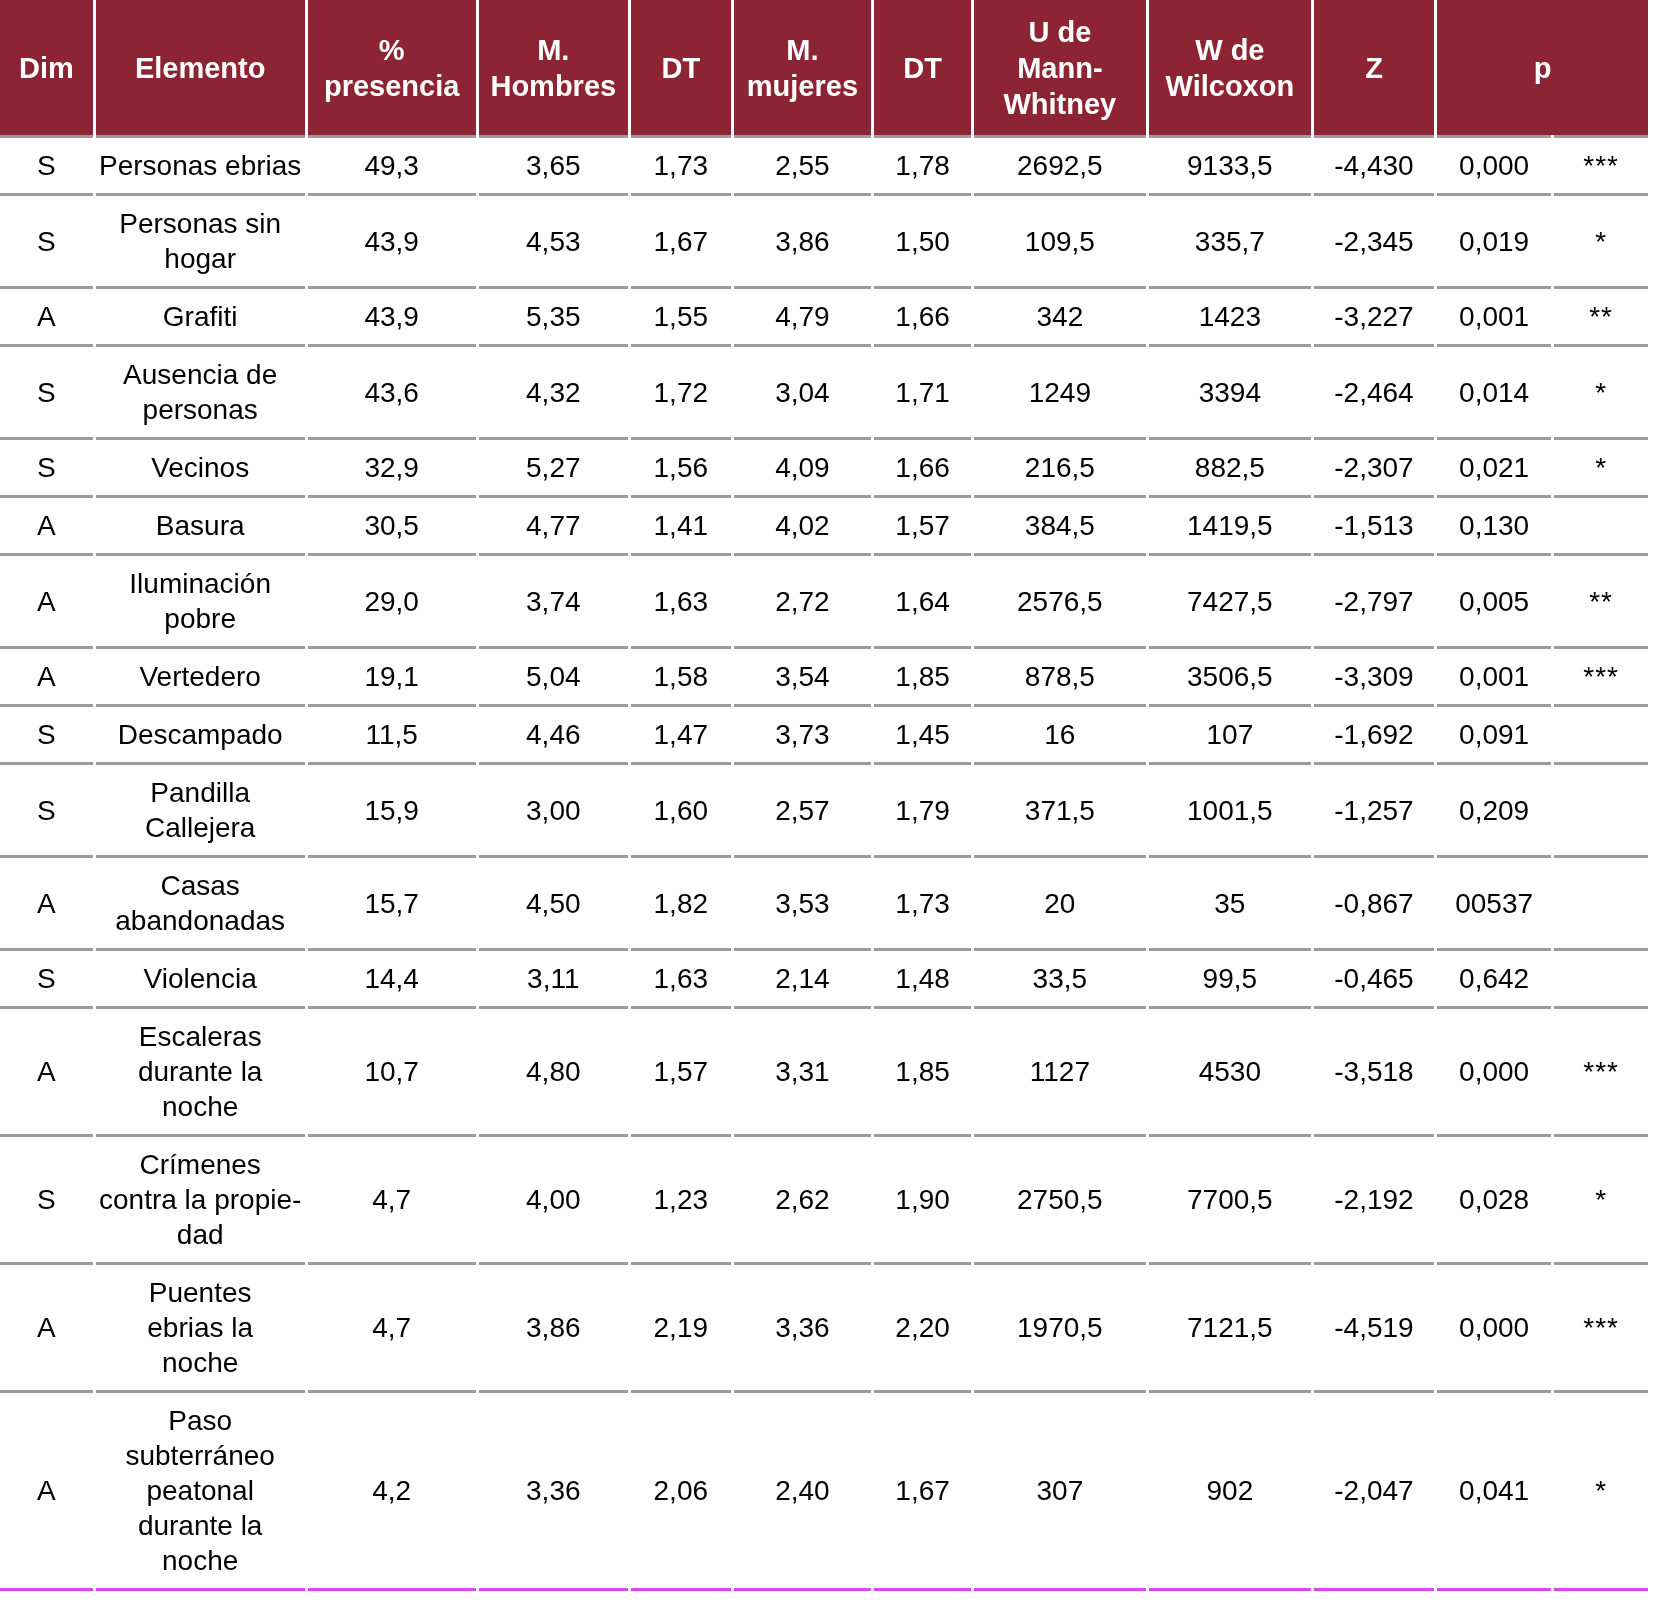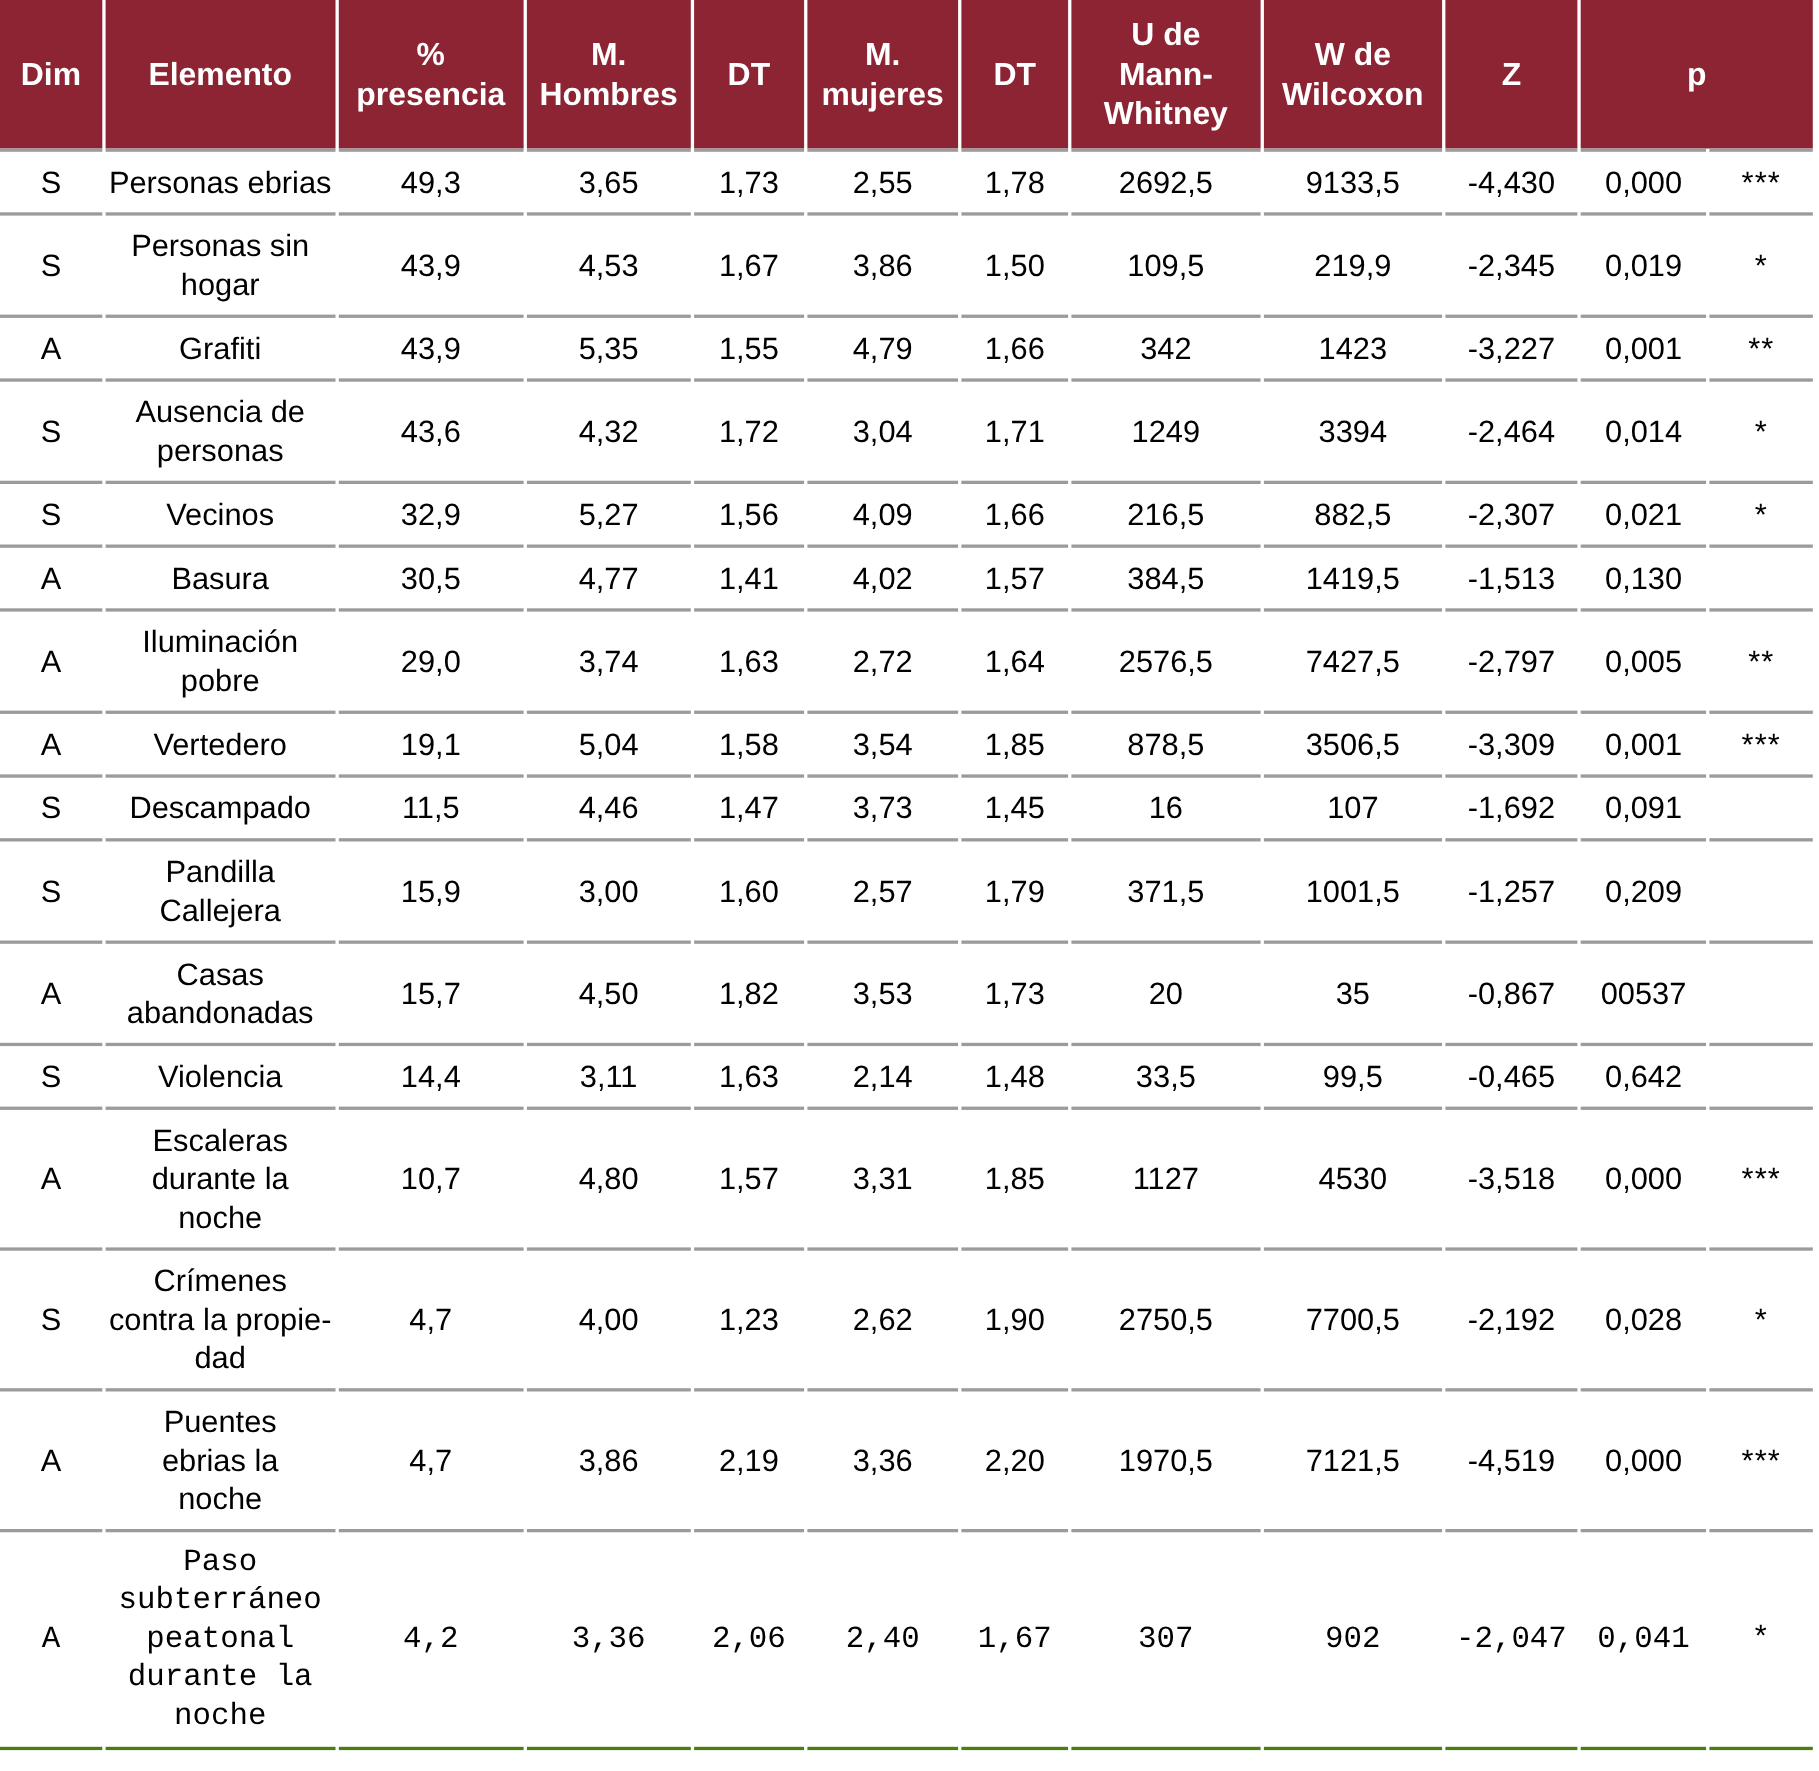--- a/index.html
+++ b/index.html
@@ -40,22 +40,21 @@
   tbody td {
     border-top: 3px solid #9b9b9b;
     font-size: 28px;
     line-height: 35px;
     padding: 10px 2px;
     vertical-align: middle;
     text-align: center;
     box-sizing: border-box;
   }
   tbody tr:last-child td {
-    border-bottom: 3px solid #4d7c0f;
-    font-family: Liberation Mono, monospace;
+    border-bottom: 3px solid #d946ef;
   }
   tbody td.c-elemento {
     white-space: pre-line;
     margin-top: 19px;
   }
   tbody td.c-sig {
     letter-spacing: 1px;
   }
 </style>
 </head>
@@ -116,21 +115,21 @@
         <tr>
           <td class="c-dim">S</td>
           <td class="c-elemento">Personas sin
 hogar</td>
           <td class="c-pct">43,9</td>
           <td class="c-m_h">4,53</td>
           <td class="c-dt_h">1,67</td>
           <td class="c-m_m">3,86</td>
           <td class="c-dt_m">1,50</td>
           <td class="c-u">109,5</td>
-          <td class="c-w">219,9</td>
+          <td class="c-w">335,7</td>
           <td class="c-z">-2,345</td>
           <td class="c-p">0,019</td>
           <td class="c-sig">*</td>
         </tr>
         <tr>
           <td class="c-dim">A</td>
           <td class="c-elemento">Grafiti</td>
           <td class="c-pct">43,9</td>
           <td class="c-m_h">5,35</td>
           <td class="c-dt_h">1,55</td>

